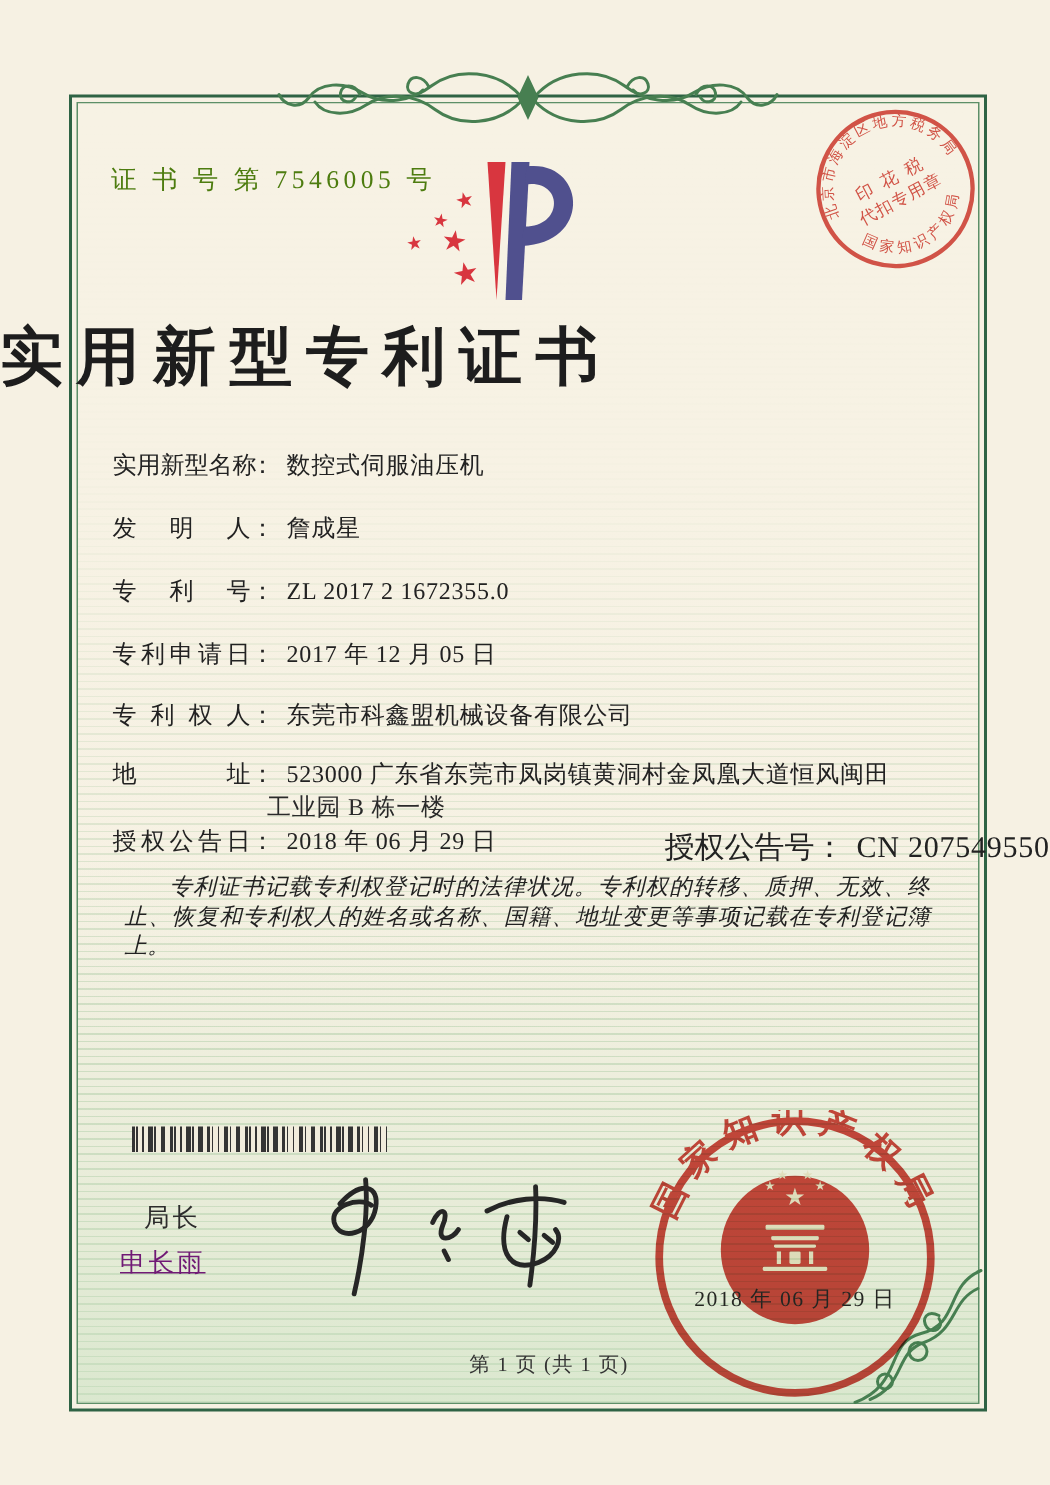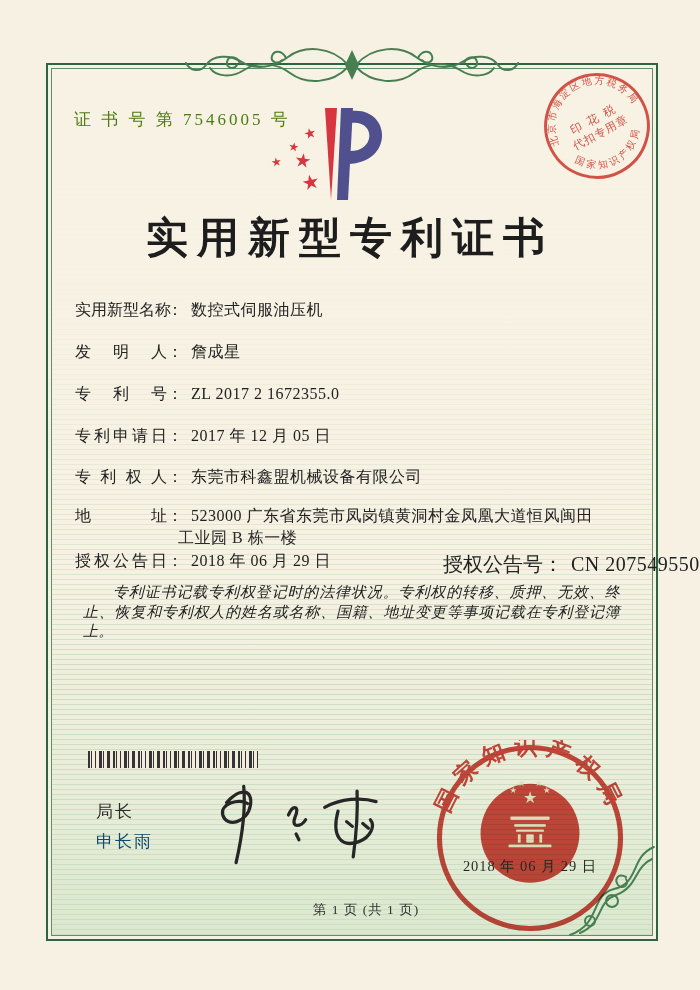--- a/index.html
+++ b/index.html
@@ -21,21 +21,21 @@
     background:linear-gradient(0deg,rgba(196,224,190,0.55) 0%,rgba(196,224,190,0.25) 18%,
       rgba(196,224,190,0) 42%);}
 
   .ornament-top{position:absolute;top:-23px;left:50%;transform:translateX(-50%);}
   .ornament-corner{position:absolute;right:-4px;bottom:-4px;}
 
   .cert-no{position:absolute;left:74px;top:108px;font-size:17px;letter-spacing:3px;color:#4d7c0f;}
 
   .logo{position:absolute;left:264px;top:104px;}
 
-  .title{position:absolute;left:0;top:210px;width:100%;text-align:center;
+  .title{position:absolute;left:0;top:210px;width:100%;
          font-size:42px;font-weight:bold;letter-spacing:9px;color:#1d1d1d;}
 
   .row{position:absolute;left:75px;font-size:16px;color:#222;white-space:nowrap;}
   .lbl{display:inline-block;width:92px;text-align:justify;text-align-last:justify;vertical-align:bottom;}
   .colon{display:inline-block;margin-right:8px;}
   .val{letter-spacing:0.5px;text-align:center;}
   .addr2{position:absolute;left:178px;font-size:16px;letter-spacing:0.5px;}
   .lbl2{position:absolute;left:368px;top:0;font-size:20px;white-space:nowrap;}
 
   .paras{position:absolute;left:83px;top:583px;width:537px;font-size:15px;
@@ -43,22 +43,22 @@
   .paras p{margin:0 0 3px 0;text-indent:2em;}
 
   .barcode{position:absolute;left:88px;top:751px;width:170px;height:17px;
     background:repeating-linear-gradient(90deg,
       #343434 0 2px,#f1ecdc 2px 3px,#343434 3px 4px,#f1ecdc 4px 7px,
       #343434 7px 8px,#f1ecdc 8px 11px,#343434 11px 14px,#f1ecdc 14px 15px,
       #343434 15px 16px,#f1ecdc 16px 19px,#343434 19px 22px,#f1ecdc 22px 25px);}
 
   .sig-title{position:absolute;left:96px;top:800px;font-size:17px;letter-spacing:2px;
              font-family:Liberation Serif, serif;color:#2c2c2c;}
-  .sig-name{position:absolute;left:96px;top:830px;font-size:17px;letter-spacing:2px;
-            font-family:"Liberation Sans","DejaVu Sans",sans-serif;color:#0c4a6e;}
+  .sig-name{position:absolute;left:80px;top:830px;font-size:17px;letter-spacing:2px;
+            font-family:"Liberation Sans","DejaVu Sans",sans-serif;color:#701a75;text-decoration:underline;}
   .signature-svg{position:absolute;left:198px;top:778px;}
 
   .seal-main{position:absolute;left:432px;top:740px;mix-blend-mode:multiply;opacity:0.95;}
   .stamp-top{position:absolute;left:541px;top:70px;transform:rotate(-28deg);
              mix-blend-mode:multiply;opacity:0.9;}
 
   .footer{position:absolute;left:0;top:901px;width:100%;text-align:center;
           font-size:13.5px;letter-spacing:1px;color:#333;padding-left:16px;}
 </style>
 </head>

